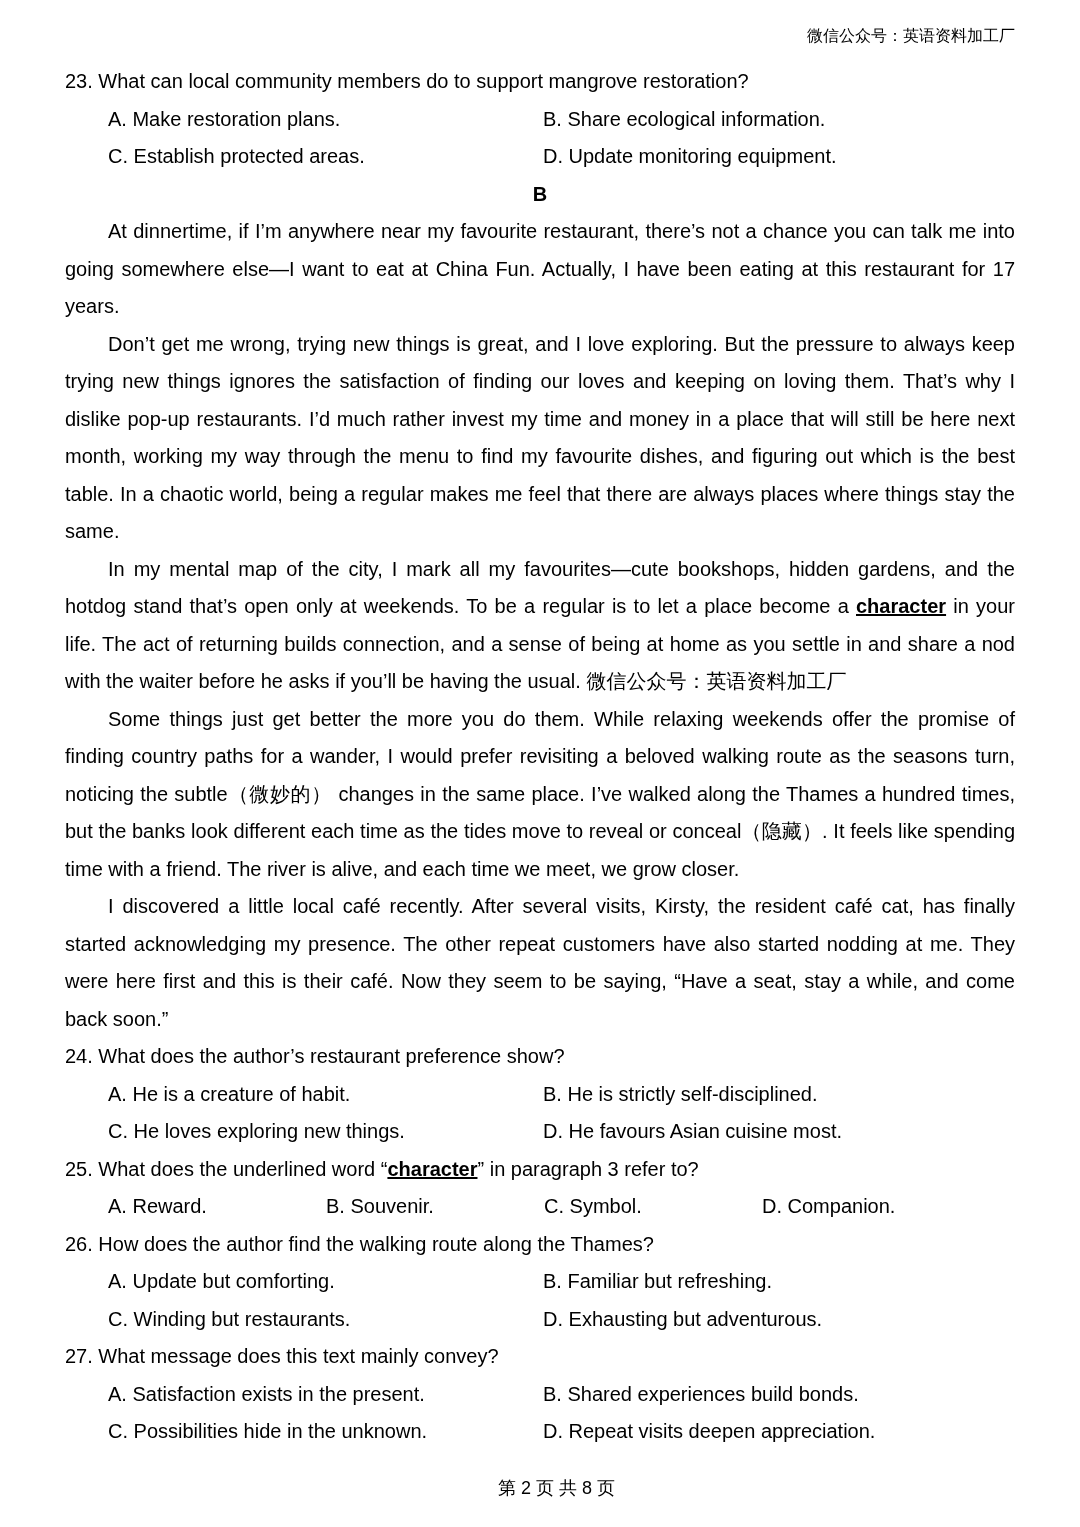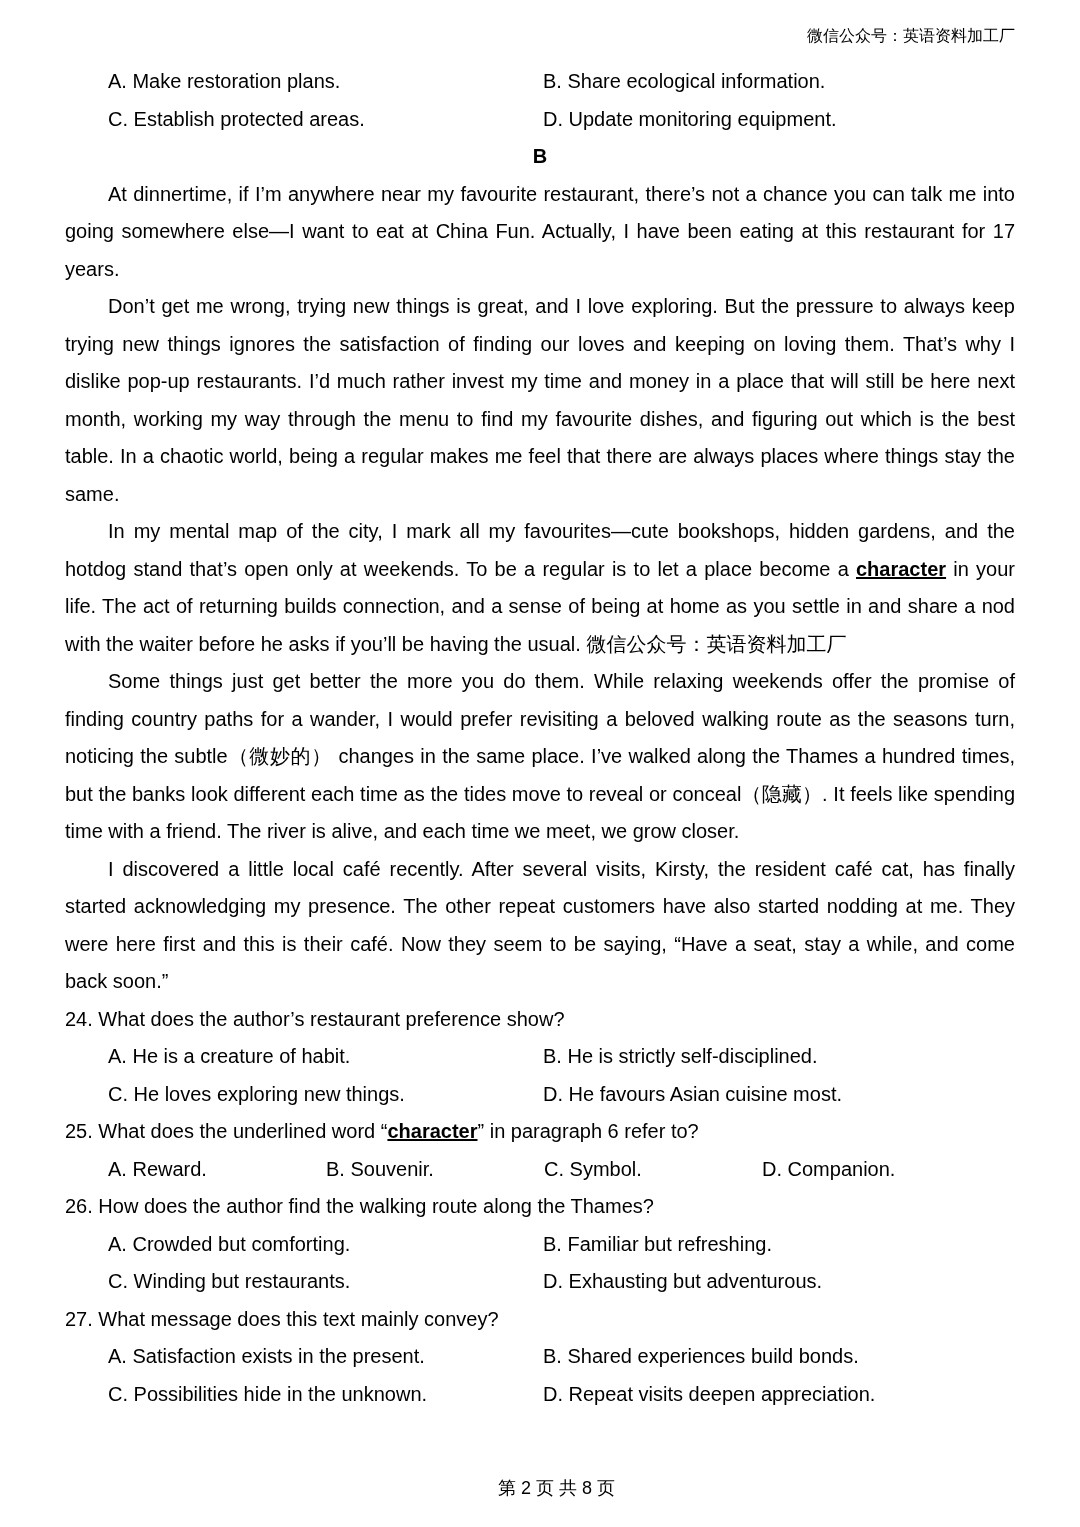--- a/index.html
+++ b/index.html
@@ -58,20 +58,21 @@
   }
 </style>
 </head>
 <body>
 
 <div class="page">
 
   <div class="watermark">微信公众号：英语资料加工厂</div>
 
   <div>
+    <div class="stem">23. What can local community members do to support mangrove restoration?</div>
     <div class="opt-row">
       <span class="opt-half">A. Make restoration plans.</span>
       <span class="opt-half">B. Share ecological information.</span>
     </div>
     <div class="opt-row">
       <span class="opt-half">C. Establish protected areas.</span>
       <span class="opt-half">D. Update monitoring equipment.</span>
     </div>
   </div>
 
@@ -93,33 +94,33 @@
       <span class="opt-half">A. He is a creature of habit.</span>
       <span class="opt-half">B. He is strictly self-disciplined.</span>
     </div>
     <div class="opt-row">
       <span class="opt-half">C. He loves exploring new things.</span>
       <span class="opt-half">D. He favours Asian cuisine most.</span>
     </div>
   </div>
 
   <div>
-    <div class="stem"><span>25. What does the underlined word “</span><span class="u-word">character</span><span>” in paragraph 6 refer to?</span></div>
+    <div class="stem"><span>25. What does the underlined word “</span><span class="u-word">character</span><span>” in paragraph 3 refer to?</span></div>
     <div class="opt-row">
       <span class="opt-quarter">A. Reward.</span>
       <span class="opt-quarter">B. Souvenir.</span>
       <span class="opt-quarter">C. Symbol.</span>
       <span class="opt-quarter">D. Companion.</span>
     </div>
   </div>
 
   <div>
     <div class="stem">26. How does the author find the walking route along the Thames?</div>
     <div class="opt-row">
-      <span class="opt-half">A. Crowded but comforting.</span>
+      <span class="opt-half">A. Update but comforting.</span>
       <span class="opt-half">B. Familiar but refreshing.</span>
     </div>
     <div class="opt-row">
       <span class="opt-half">C. Winding but restaurants.</span>
       <span class="opt-half">D. Exhausting but adventurous.</span>
     </div>
   </div>
 
   <div>
     <div class="stem">27. What message does this text mainly convey?</div>

